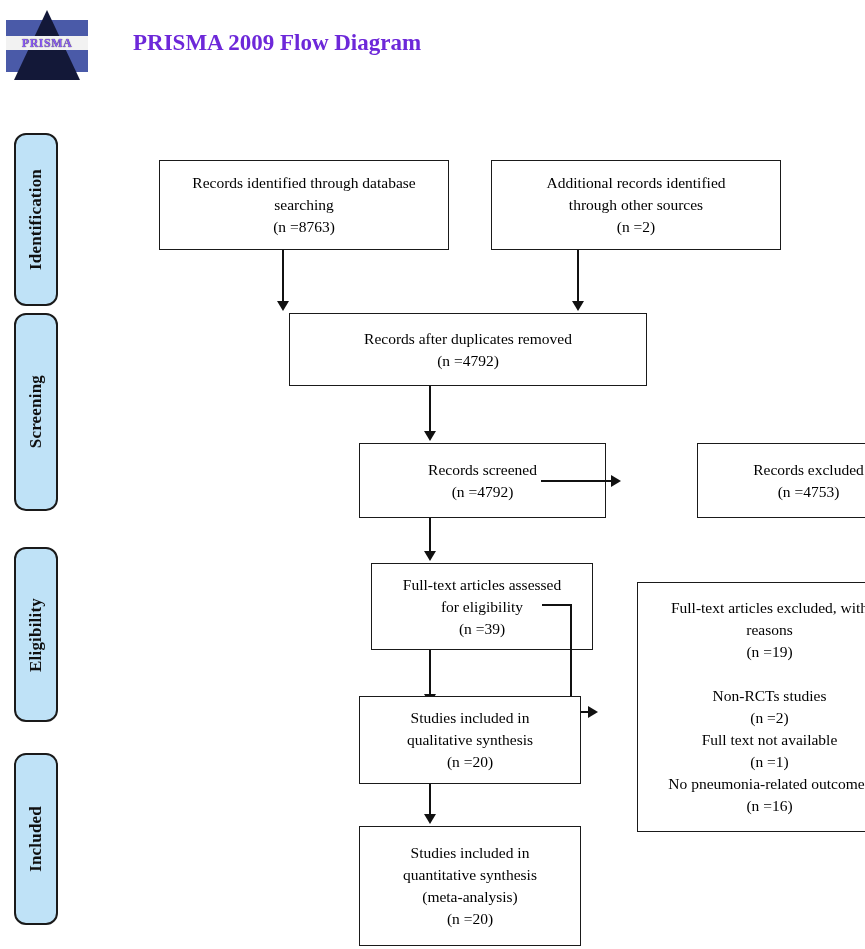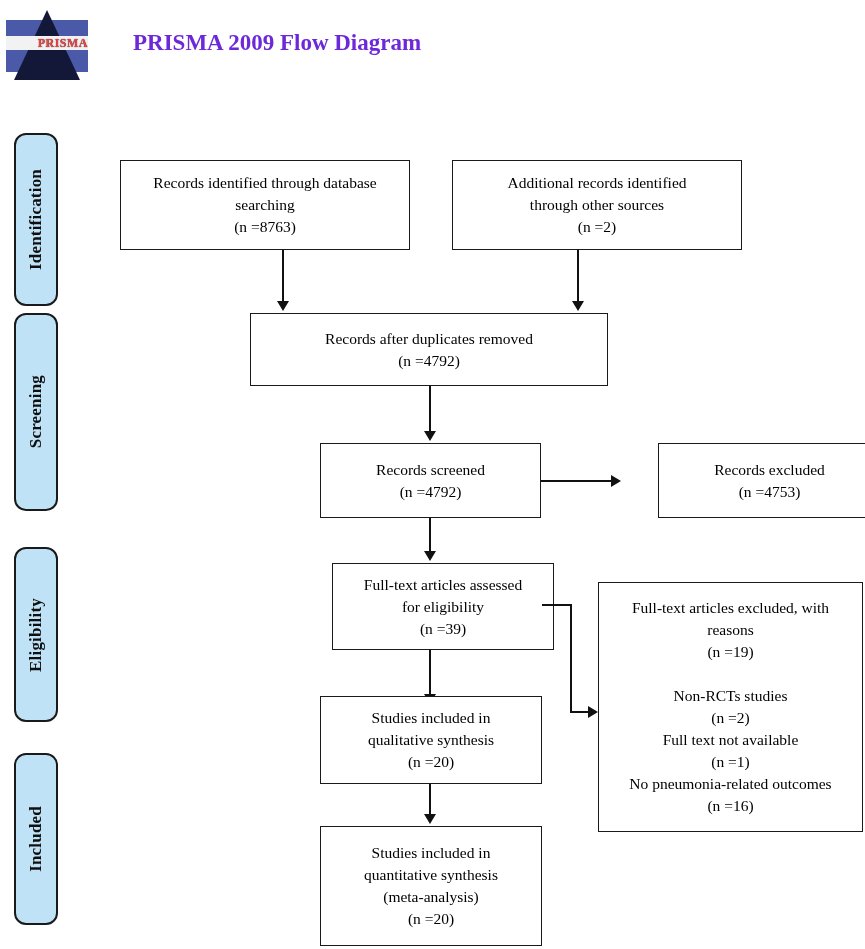--- a/index.html
+++ b/index.html
@@ -43,26 +43,26 @@
     left: 8px; top: 4px;
     width: 0; height: 0;
     border-left: 33px solid transparent;
     border-right: 33px solid transparent;
     border-bottom: 70px solid #131838;
   }
   #prisma-logo .wordmark {
     position: absolute;
     left: 0; top: 30px;
     width: 82px;
-    text-align: right;
+    text-align: center;
     font-family: "Liberation Serif", serif;
     font-size: 12px;
     font-weight: bold;
     letter-spacing: 0.5px;
-    color: #ef4444;
+    color: #8b5cf6;
     line-height: 14px;
     text-shadow: 0 0 1px #000;
   }
 
   #page-title {
     position: absolute;
     left: 133px;
     top: 30px;
     font-family: "Liberation Serif", "DejaVu Serif", serif;
     font-size: 23px;
@@ -99,20 +99,21 @@
   .flow-box {
     position: absolute;
     box-sizing: border-box;
     background: #ffffff;
     border: 1.6px solid #1a1a1a;
     display: flex;
     align-items: center;
     justify-content: center;
     text-align: center;
     padding: 4px 8px;
+    margin-left: 39px;
   }
   .flow-box .box-text {
     font-family: "Liberation Serif", "DejaVu Serif", serif;
     font-size: 15.5px;
     line-height: 22px;
     color: #000000;
     white-space: pre-line;
   }
 
   
@@ -182,21 +183,21 @@
 <div class="arrow-down" style="left:572px;top:301px;"></div>
 
 <div class="flow-box" style="left:250px;top:313px;width:358px;height:73px;">
   <div class="box-text">Records after duplicates removed
 (n =4792)</div>
 </div>
 
 <div class="vline" style="left:429px;top:386px;height:47px;"></div>
 <div class="arrow-down" style="left:424px;top:431px;"></div>
 
-<div class="flow-box" style="left:320px;top:443px;width:221px;height:75px;">
+<div class="flow-box" style="left:320px;top:443px;width:247px;height:75px;">
   <div class="box-text">Records screened
 (n =4792)</div>
 </div>
 
 <div class="flow-box" style="left:658px;top:443px;width:223px;height:75px;">
   <div class="box-text">Records excluded
 (n =4753)</div>
 </div>
 
 <div class="hline" style="left:541px;top:480px;width:72px;"></div>

